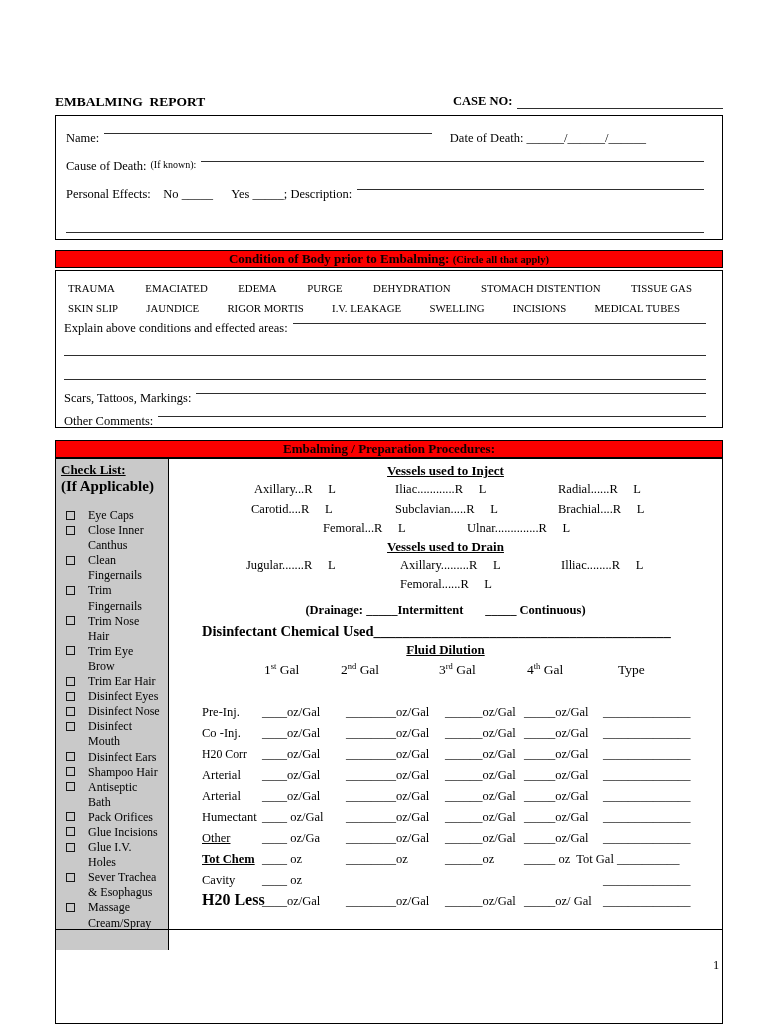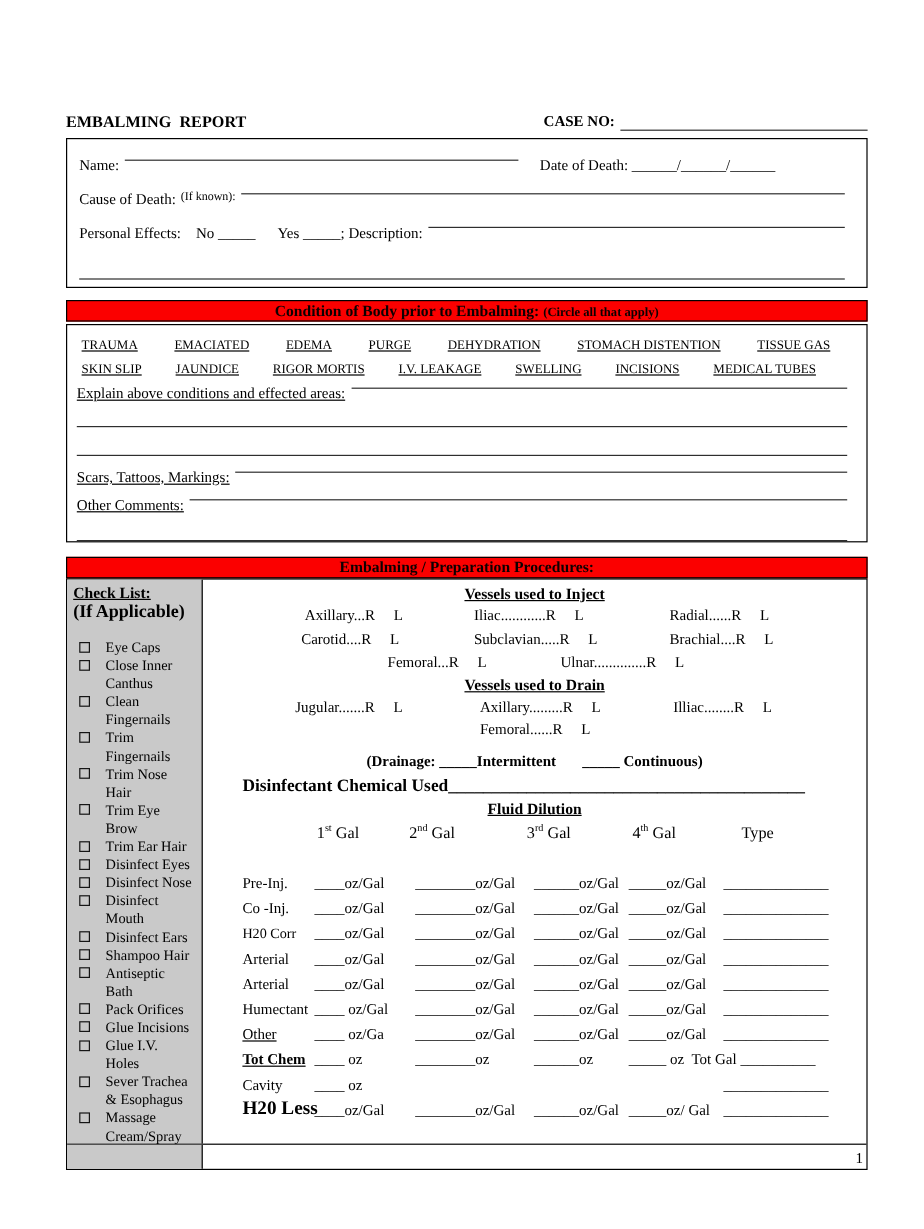--- a/index.html
+++ b/index.html
@@ -14,21 +14,21 @@
   .case-lbl { font-weight:bold; font-size:12.5px; white-space:pre; }
   .fill { flex:1; border-bottom:1.3px solid #2e2e2e; height:3px; margin-left:5px; }
 
   
   .banner { background:#fb0000; border:1px solid #000; height:18px; line-height:16px; text-align:center;
             font-weight:bold; font-size:13px; color:#0d0000; }
   .banner .hint { font-size:10.5px; font-weight:bold; }
 
   .box { border:1.6px solid #000; width:100%; }
   .box1 { margin-top:3px; height:125px; padding:0 18px 0 10px; }
-  .box2 { margin-top:2px; height:182px; padding:0 16px 16px 8px;text-decoration:underline; }
+  .box2 { margin-top:2px; height:158px; padding:0 16px 16px 8px; }
   .banner2 { margin-top:10px; }
   .banner3 { margin-top:12px; }
 
   .line-row { display:flex; align-items:flex-start; }
   .lab { white-space:pre; }
   .small-hint { font-size:10px; white-space:pre; }
   .fullline { border-bottom:1.3px solid #2e2e2e; height:0; }
 
   .r1 { margin-top:15px; }
   .r2 { margin-top:13px; }
@@ -41,21 +41,21 @@
   .cw1 { margin:11px 14px 0 4px; }
   .cw2 { margin:8px 26px 0 4px; }
   .explain { margin-top:7px; }
   .b2line1 { margin-top:19px; }
   .b2line2 { margin-top:23px; }
   .scars { margin-top:11px; }
   .comments { margin-top:8px; }
   .b2line3 { margin-top:21px; }
 
   
-  .box3 { display:flex; flex-direction:column; height:493px; padding:0; }
+  .box3 { display:flex; flex-direction:column; height:566px; padding:0; }
   .b3main { display:flex; height:470px; }
   .b3bottom { display:flex; height:21px; border-top:1px solid #000; }
   .sidebar { width:113px; background:#c9c9c9; border-right:1px solid #000; padding:3px 2px 0 5px; }
   .sidebar-b { width:113px; background:#c9c9c9; border-right:1px solid #000; }
   .cl-title { font-weight:bold; font-size:13px; text-decoration:underline; }
   .cl-sub { font-weight:bold; font-size:15px; }
   .cl-list { list-style:none; margin-top:13px; }
   .cl-list li { position:relative; padding-left:27px; font-size:12px; line-height:15.1px; white-space:pre-line; }
   .cbox { position:absolute; left:5px; top:2.5px; width:9px; height:9px; border:1.2px solid #151515; }
 

